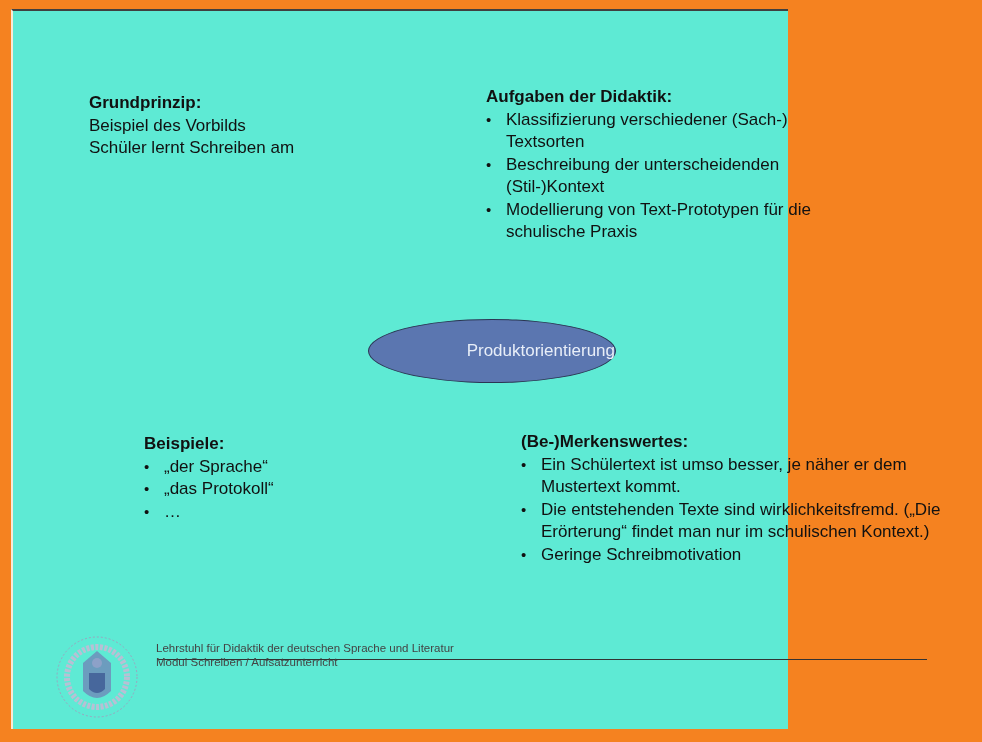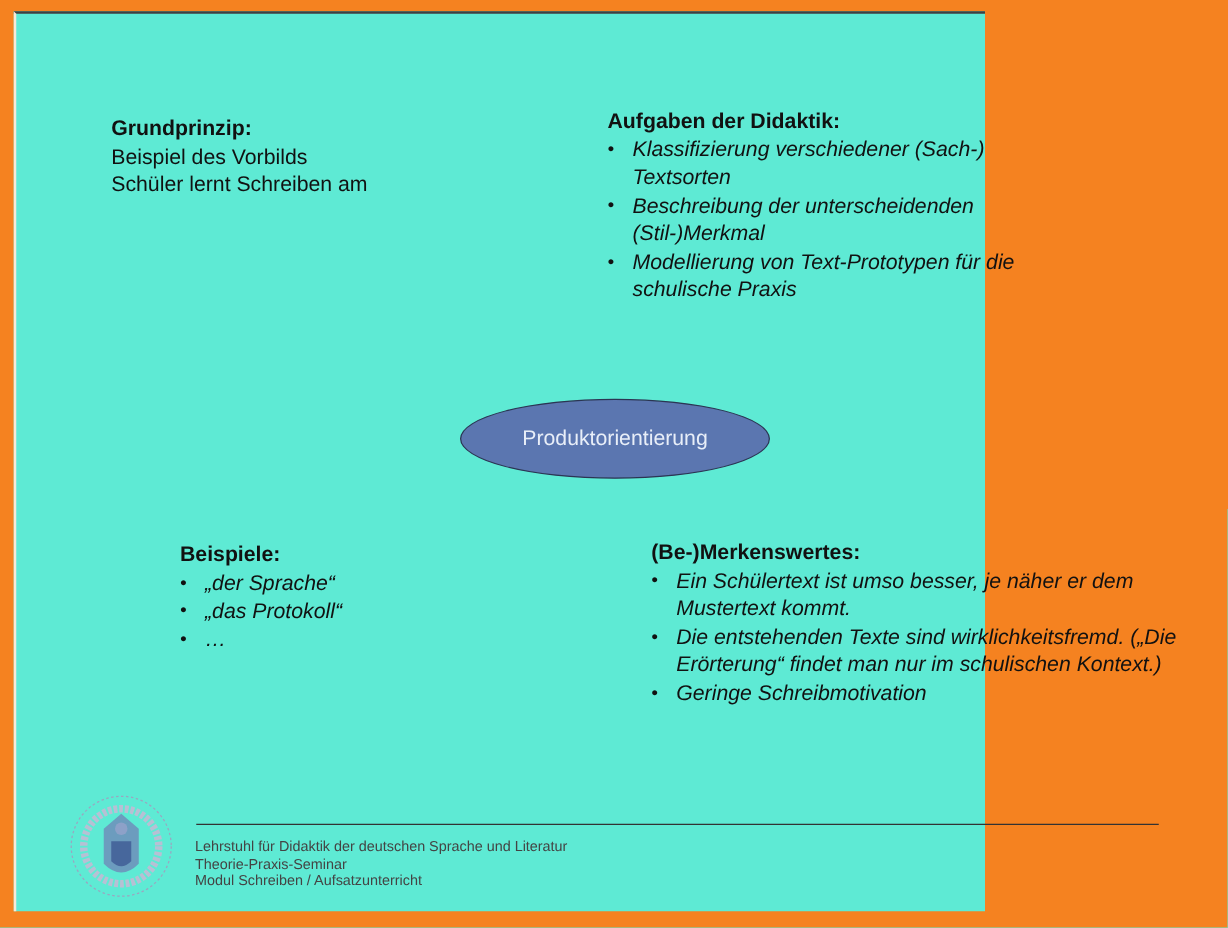--- a/index.html
+++ b/index.html
@@ -14,52 +14,52 @@
     position: absolute;
     left: 11px; top: 9px;
     width: 777px; height: 720px;
     background: #5eead4;
     border-left: 2px solid #fbe9d6;
     border-top: 2px solid #404040;
     box-sizing: border-box;
   }
   .block { position: absolute; color: #111; font-size: 17px; line-height: 22.5px; }
   .block .heading { font-weight: bold; }
-  .block ul { list-style: none; margin: 0; padding: 0; font-style: italic; }
+  .block ul { list-style: none; margin: 0; padding: 0; }
   .block li { position: relative; padding-left: 20px; }
   .block li::before {
     content: "•"; position: absolute; left: 0; top: 0;
     font-size: 15px;
   }
   #grund { left: 76px; top: 81px; width: 300px; }
   #aufgaben { left: 473px; top: 75px; width: 330px; }
   #beispiele { left: 87px; top: 422px; width: 200px; margin-left: 44px; }
   #merken { left: 508px; top: 420px; width: 420px; }
 
   .ellipse {
     position: absolute;
     left: 355px; top: 308px;
     width: 248px; height: 64px;
     border-radius: 50%;
     background: #5b76b0;
     border: 1.5px solid #2b3553;
     box-sizing: border-box;
-    display: flex; align-items: center; justify-content: center;
+    display: flex; align-items: center; justify-content: flex-end;
     color: #e8eef8;
     font-size: 17px;
   }
   .footer-line {
     position: absolute;
     left: 144px; top: 648px;
     width: 770px; height: 0;
     border-top: 1.5px solid #333;
   }
   .footer-text {
     position: absolute;
-    left: 143px; top: 661px;
+    left: 143px; top: 631px;
     font-size: 11.5px; line-height: 13.5px;
     color: #444;
   }
   .logo {
     position: absolute; left: 40px; top: 622px;
     width: 88px; height: 88px;
   }
 </style>
 </head>
 <body>
@@ -69,21 +69,21 @@
   <div class="block" id="grund">
     <div class="heading">Grundprinzip:</div>
     <div>Beispiel des Vorbilds</div>
     <div>Schüler lernt Schreiben am</div>
   </div>
 
   <div class="block" id="aufgaben">
     <div class="heading">Aufgaben der Didaktik:</div>
     <ul>
       <li>Klassifizierung verschiedener (Sach-) Textsorten</li>
-      <li>Beschreibung der unterscheidenden (Stil-)Merkmal</li>
+      <li>Beschreibung der unterscheidenden (Stil-)Kontext</li>
       <li>Modellierung von Text-Prototypen für die schulische Praxis</li>
     </ul>
   </div>
 
   <div class="ellipse">
     <span>Produktorientierung</span>
   </div>
 
   <div class="block" id="beispiele">
     <div class="heading">Beispiele:</div>
@@ -107,16 +107,15 @@
     <circle cx="44" cy="44" r="40" fill="none" stroke="#9aa6c0" stroke-width="1" stroke-dasharray="2 2"></circle>
     <circle cx="44" cy="44" r="30" fill="none" stroke="#b7c0d4" stroke-width="6" stroke-dasharray="3 1.5"></circle>
     <path d="M30 30 L44 18 L58 30 L58 58 Q44 72 30 58 Z" fill="#6f88b8" opacity="0.8"></path>
     <path d="M36 40 L52 40 L52 56 Q44 64 36 56 Z" fill="#3e5a93" opacity="0.8"></path>
     <circle cx="44" cy="30" r="5" fill="#8da1c8"></circle>
   </svg>
 
   <div class="footer-line"></div>
   <div class="footer-text">
     <div>Lehrstuhl für Didaktik der deutschen Sprache und Literatur</div>
-    <div>Theorie-Praxis-Seminar</div>
     <div>Modul Schreiben / Aufsatzunterricht</div>
   </div>
 </div>
 
 </body></html>

